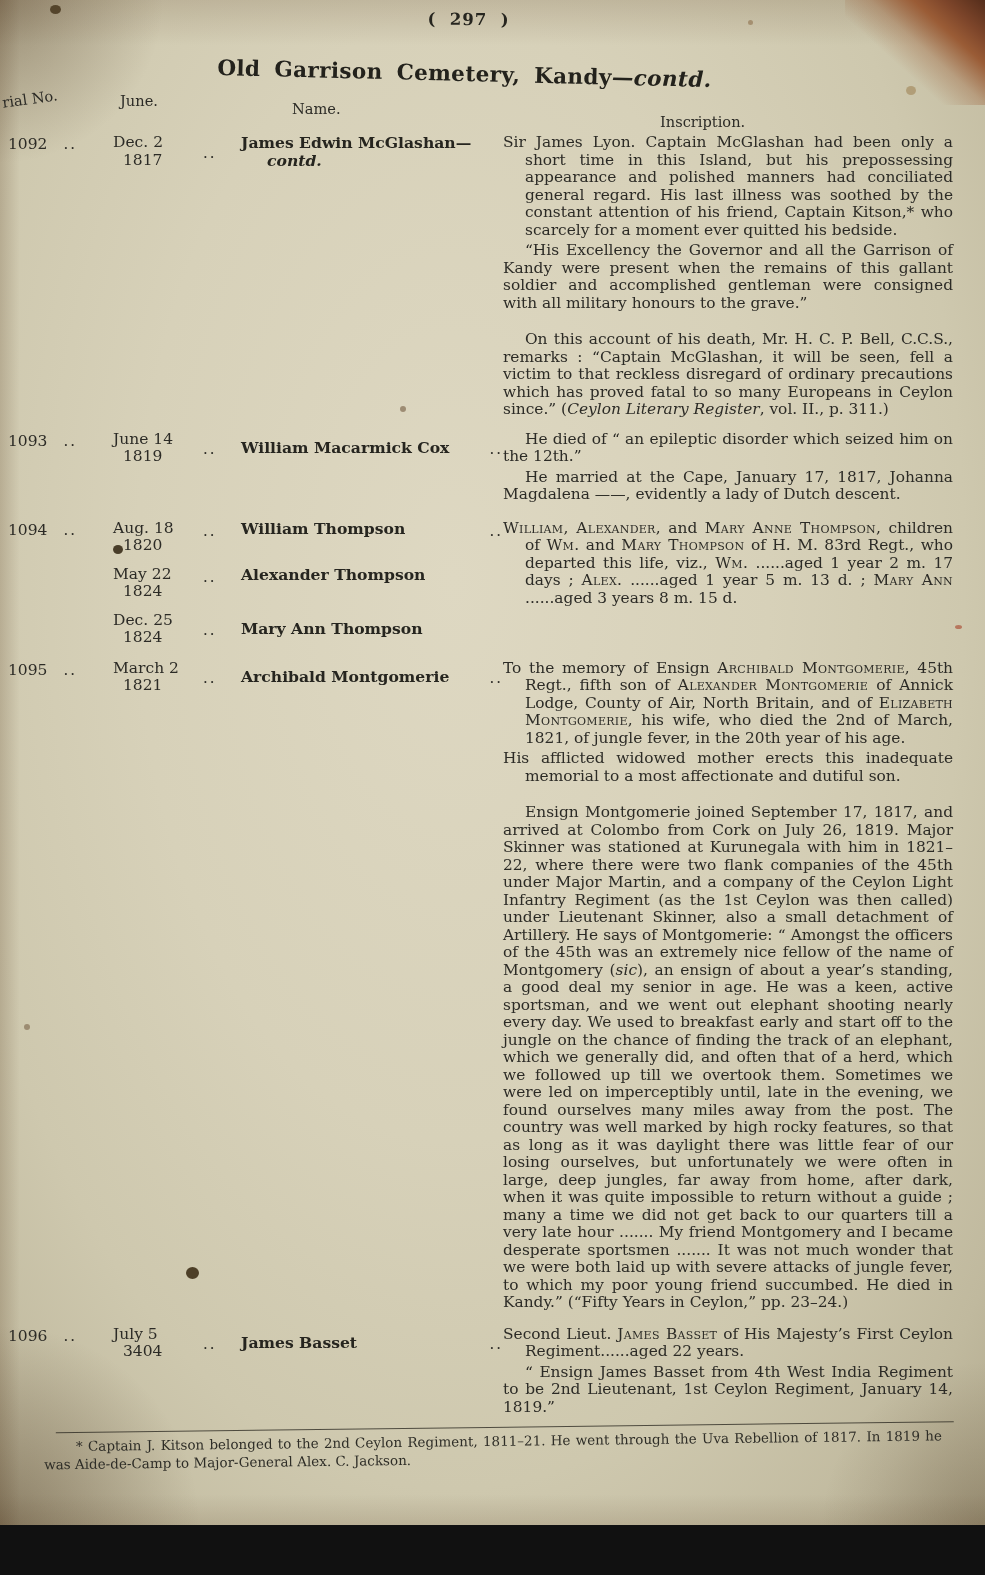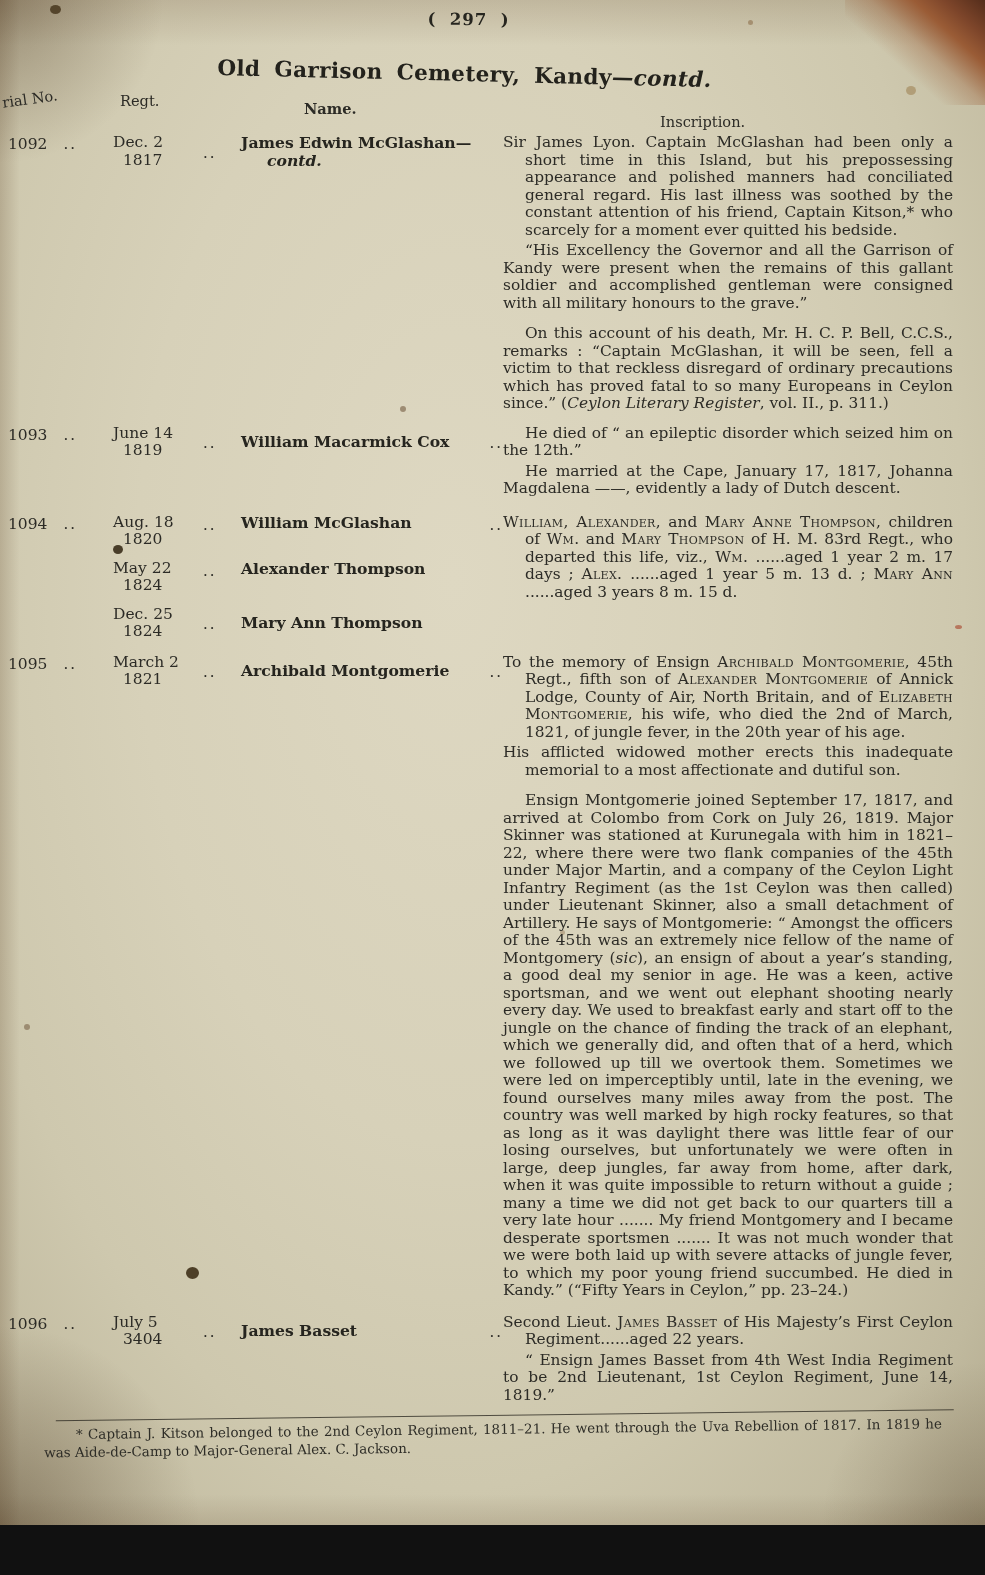--- a/index.html
+++ b/index.html
@@ -33,21 +33,21 @@
     margin-top:32px;text-align:center;font-weight:bold;font-size:21.5px;
     letter-spacing:.4px;word-spacing:6px;color:#23221c;
     transform:translateX(-18px) rotate(1.4deg);
   }
   .title .title-contd{font-style:italic;font-weight:bold;word-spacing:0;}
 
   .colheads{position:relative;height:46px;font-size:14.6px;margin-top:2px;}
   .ch{position:absolute;white-space:nowrap;}
   .ch-serial{left:-6px;top:2px;transform:rotate(-8deg);}
   .ch-date{left:112px;top:4px;}
-  .ch-name{left:296px;top:12px;font-weight:bold;}
+  .ch-name{left:284px;top:12px;}
   .ch-insc{left:652px;top:25px;}
 
   .entry{display:flex;align-items:flex-start;}
   .col-serial{width:95px;flex:0 0 95px;display:flex;font-size:15.5px;padding-top:1px;}
   .col-serial .dots{margin-left:16px;}
   .col-mid{width:400px;flex:0 0 400px;}
   .subrow{display:flex;align-items:flex-start;margin-bottom:11px;}
   .subrow:last-child{margin-bottom:0;align-items:center;}
   .col-date{width:100px;flex:0 0 100px;font-size:15.5px;line-height:17.5px;}
   .col-date .d1{padding-left:10px;white-space:nowrap;}
@@ -56,21 +56,21 @@
   .col-name{flex:1;font-weight:bold;font-size:15.6px;line-height:17.5px;color:#26251f;}
   .col-name .nm2{font-style:italic;font-weight:bold;padding-left:26px;}
   .col-name .nm2:empty{display:none;}
   .col-dots2{width:30px;flex:0 0 30px;padding-top:1px;text-align:right;}
   .dots{letter-spacing:2px;font-size:15px;color:#2c2b26;}
 
   .col-insc{flex:1;max-width:450px;font-size:15.4px;line-height:17.5px;text-align:justify;}
   .para{margin:0 0 3px 0;}
   .para.hang{padding-left:22px;text-indent:-22px;}
   .para.ind{text-indent:22px;}
-  .para.gap{margin-top:13px;}
+  .para.gap{margin-top:19px;}
   .sc{font-variant:small-caps;letter-spacing:.3px;}
   .i{font-style:italic;}
 
   .e1{margin-bottom:9px;}
   .e2{margin-bottom:13px;}
   .e3{margin-bottom:13px;}
   .e4{margin-bottom:11px;}
   .e5{margin-bottom:4px;}
 
   .footnote{margin-top:8px;transform:rotate(-.7deg);}
@@ -97,21 +97,21 @@
   <div class="content">
 
     <div class="pageno">(  297  )</div>
 
     <div class="title">
       <span>Old Garrison Cemetery, Kandy</span><span class="title-contd">—contd.</span>
     </div>
 
     <div class="colheads">
       <span class="ch ch-serial">rial No.</span>
-      <span class="ch ch-date">Regt.</span>
+      <span class="ch ch-date">June.</span>
       <span class="ch ch-name">Name.</span>
       <span class="ch ch-insc">Inscription.</span>
     </div>
 
     <div class="entry e1">
       <div class="col-serial">
         <span>1092</span>
         <span class="dots">..</span>
       </div>
       <div class="col-mid">
@@ -165,21 +165,21 @@
         <span class="dots">..</span>
       </div>
       <div class="col-mid">
         <div class="subrow">
           <div class="col-date">
             <div class="d1">Aug. 18</div>
             <div class="d2">1820</div>
           </div>
           <div class="col-dots"><span class="dots">..</span></div>
           <div class="col-name">
-            <div class="nm">William McGlashan</div>
+            <div class="nm">William Thompson</div>
           </div>
           <div class="col-dots2"><span class="dots">..</span></div>
         </div>
         <div class="subrow">
           <div class="col-date">
             <div class="d1">May 22</div>
             <div class="d2">1824</div>
           </div>
           <div class="col-dots"><span class="dots">..</span></div>
           <div class="col-name">
@@ -242,21 +242,21 @@
           </div>
           <div class="col-dots"><span class="dots">..</span></div>
           <div class="col-name">
             <div class="nm">James Basset</div>
           </div>
           <div class="col-dots2"><span class="dots">..</span></div>
         </div>
       </div>
       <div class="col-insc">
           <div class="para hang"><span>Second Lieut. </span><span class="sc">James Basset</span><span> of His Majesty’s First Ceylon Regiment......aged 22 years.</span></div>
-          <div class="para ind"><span>“ Ensign James Basset from 4th West India Regiment to be 2nd Lieutenant, 1st Ceylon Regiment, June 14, 1819.”</span></div>
+          <div class="para ind"><span>“ Ensign James Basset from 4th West India Regiment to be 2nd Lieutenant, 1st Ceylon Regiment, January 14, 1819.”</span></div>
         </div>
     </div>
 
     <div class="footnote">
       <div class="fn-rule"></div>
       <p class="fn-text">* Captain J. Kitson belonged to the 2nd Ceylon Regiment, 1811–21.  He went through the Uva Rebellion of 1817.  In 1819 he was Aide-de-Camp to Major-General Alex. C. Jackson.</p>
     </div>
 
   </div>
 </div>

